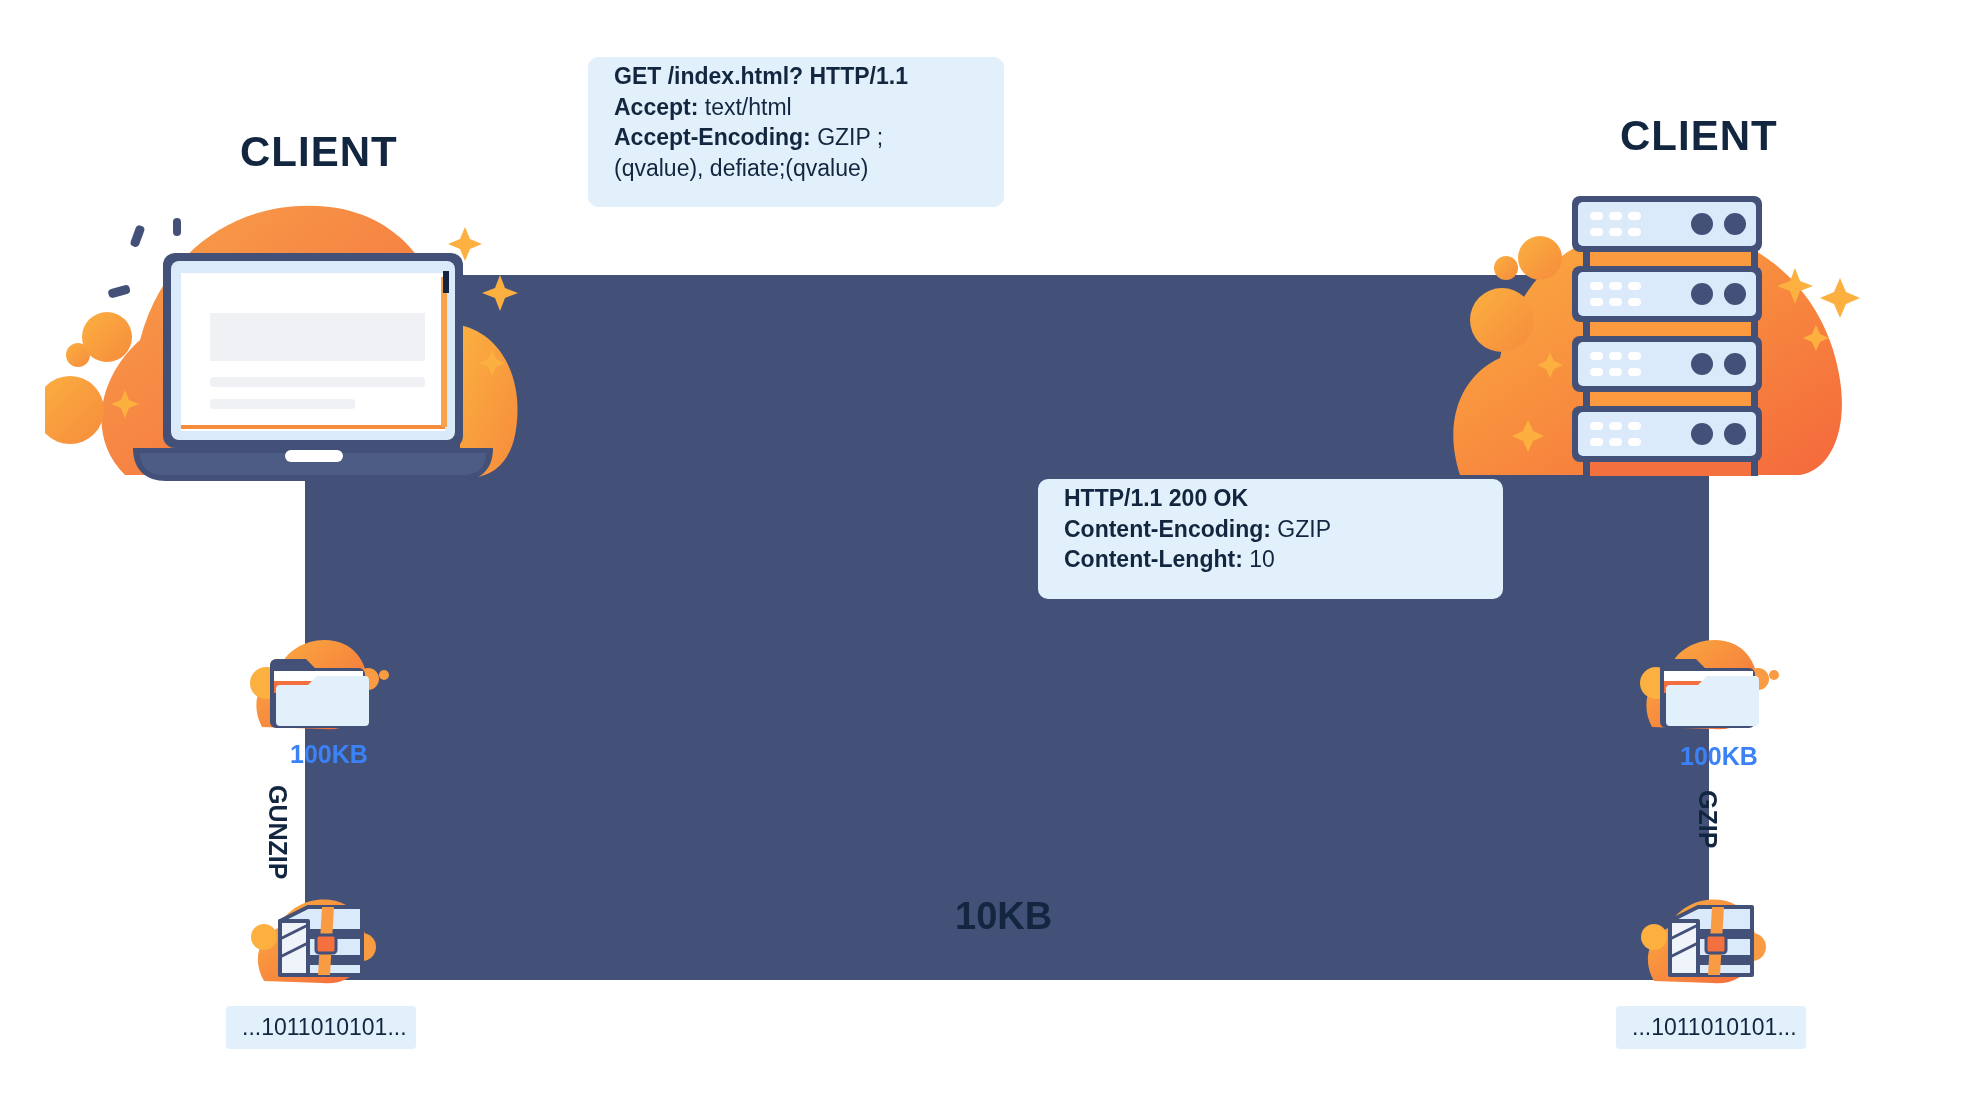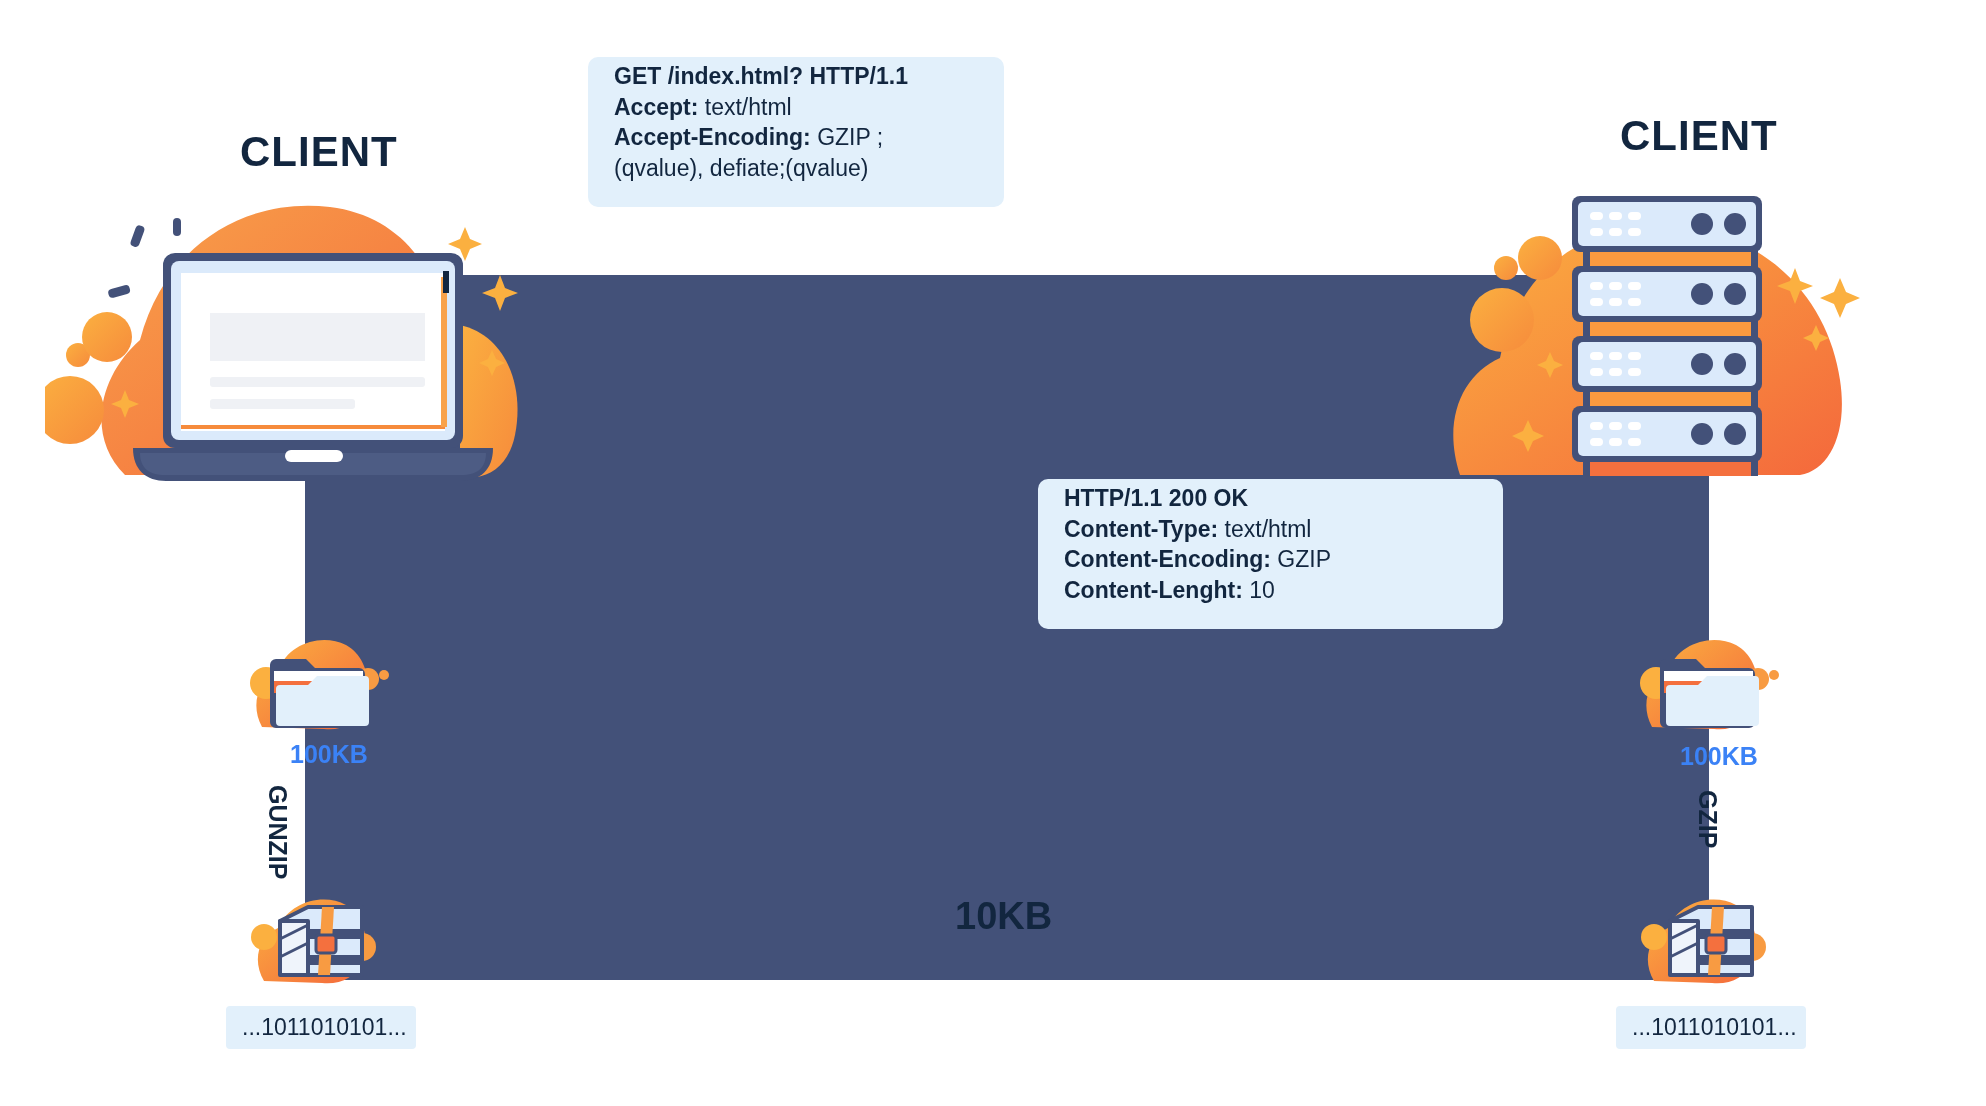--- a/index.html
+++ b/index.html
@@ -305,23 +305,20 @@
     <div class="row">
       <b>Accept-Encoding:</b><span class="val"> GZIP ; (qvalue), defiate;(qvalue)</span>
     </div>
   </div>
 
   <div class="bubble bubble-response">
     <div class="row">
       <b>HTTP/1.1 200 OK</b>
     </div>
     <div class="row">
-      <b>Content-Type:</b><span class="val"> text/html</span>
-    </div>
-    <div class="row">
       <b>Content-Encoding:</b><span class="val"> GZIP</span>
     </div>
     <div class="row">
       <b>Content-Lenght:</b><span class="val"> 10</span>
     </div>
   </div>
 
 </div>
 
 </body></html>

